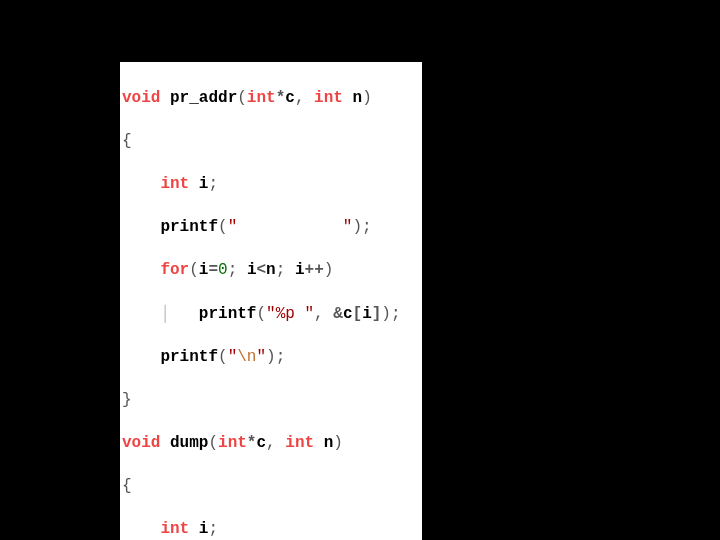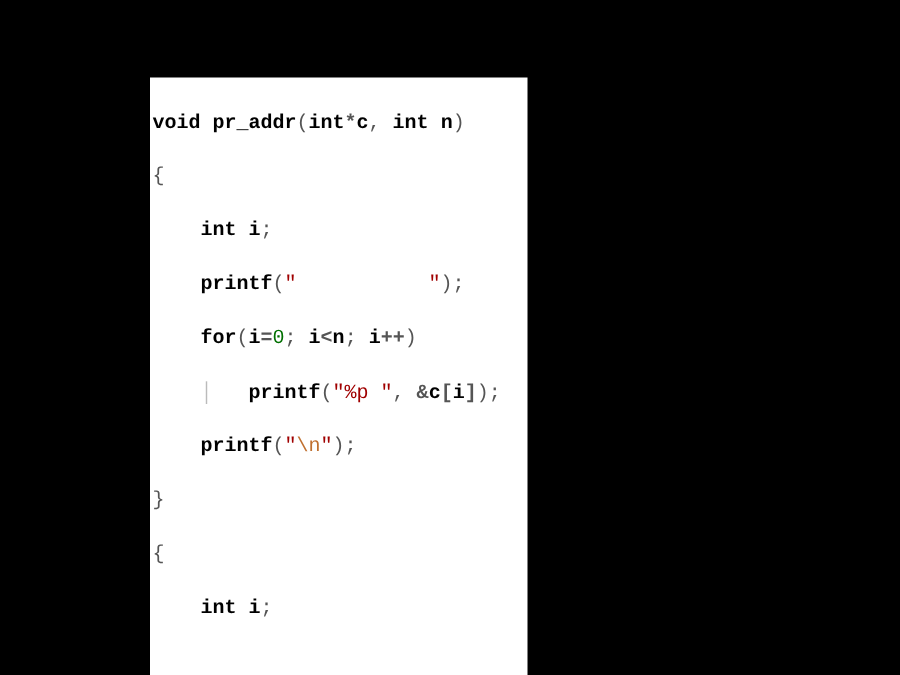--- a/index.html
+++ b/index.html
@@ -16,21 +16,21 @@
     position: absolute;
     left: 120px;
     top: 62px;
     width: 302px;
     background: #fff;
     padding: 4px 2px 4px 2px;
     box-sizing: border-box;
     white-space: pre;
     color: #000;
   }
-  .kw   { color: #000000; font-weight: bold; }   
+  .kw   { color: #ef4444; font-weight: bold; }   
   .fn   { color: #000; font-weight: bold; }                          
   .punc { color: #555; }                          
   .op   { color: #555; font-weight: bold; }       
   .num  { color: #007000; }                       
   .str  { color: #a00000; }                       
   .esc  { color: #c07030; }                       
   .vline{ color: #bbb; }                          
   .line { display: block; }
 </style>
 </head>
@@ -38,19 +38,20 @@
 
 <div class="code-block">
 <span class="line"><span class="kw">void</span><span> </span><span class="fn">pr_addr</span><span class="punc">(</span><span class="kw">int</span><span class="op">*</span><span class="fn">c</span><span class="punc">,</span><span> </span><span class="kw">int</span><span> </span><span class="fn">n</span><span class="punc">)</span></span>
 <span class="line"><span class="punc">{</span></span>
 <span class="line"><span>    </span><span class="kw">int</span><span> </span><span class="fn">i</span><span class="punc">;</span></span>
 <span class="line"><span>    </span><span class="fn">printf</span><span class="punc">(</span><span class="str">"</span><span class="str">           </span><span class="str">"</span><span class="punc">)</span><span class="punc">;</span></span>
 <span class="line"><span>    </span><span class="kw">for</span><span class="punc">(</span><span class="fn">i</span><span class="op">=</span><span class="num">0</span><span class="punc">;</span><span> </span><span class="fn">i</span><span class="op">&lt;</span><span class="fn">n</span><span class="punc">;</span><span> </span><span class="fn">i</span><span class="op">++</span><span class="punc">)</span></span>
 <span class="line"><span>    </span><span class="vline">│</span><span>   </span><span class="fn">printf</span><span class="punc">(</span><span class="str">"</span><span class="str">%p </span><span class="str">"</span><span class="punc">,</span><span> </span><span class="op">&amp;</span><span class="fn">c</span><span class="op">[</span><span class="fn">i</span><span class="op">]</span><span class="punc">)</span><span class="punc">;</span></span>
 <span class="line"><span>    </span><span class="fn">printf</span><span class="punc">(</span><span class="str">"</span><span class="esc">\n</span><span class="str">"</span><span class="punc">)</span><span class="punc">;</span></span>
 <span class="line"><span class="punc">}</span></span>
+<span class="line"><span class="kw">void</span><span> </span><span class="fn">dump</span><span class="punc">(</span><span class="kw">int</span><span class="op">*</span><span class="fn">c</span><span class="punc">,</span><span> </span><span class="kw">int</span><span> </span><span class="fn">n</span><span class="punc">)</span></span>
 <span class="line"><span class="punc">{</span></span>
 <span class="line"><span>    </span><span class="kw">int</span><span> </span><span class="fn">i</span><span class="punc">;</span></span>
 
 
 
 
 </div>
 
 </body></html>

